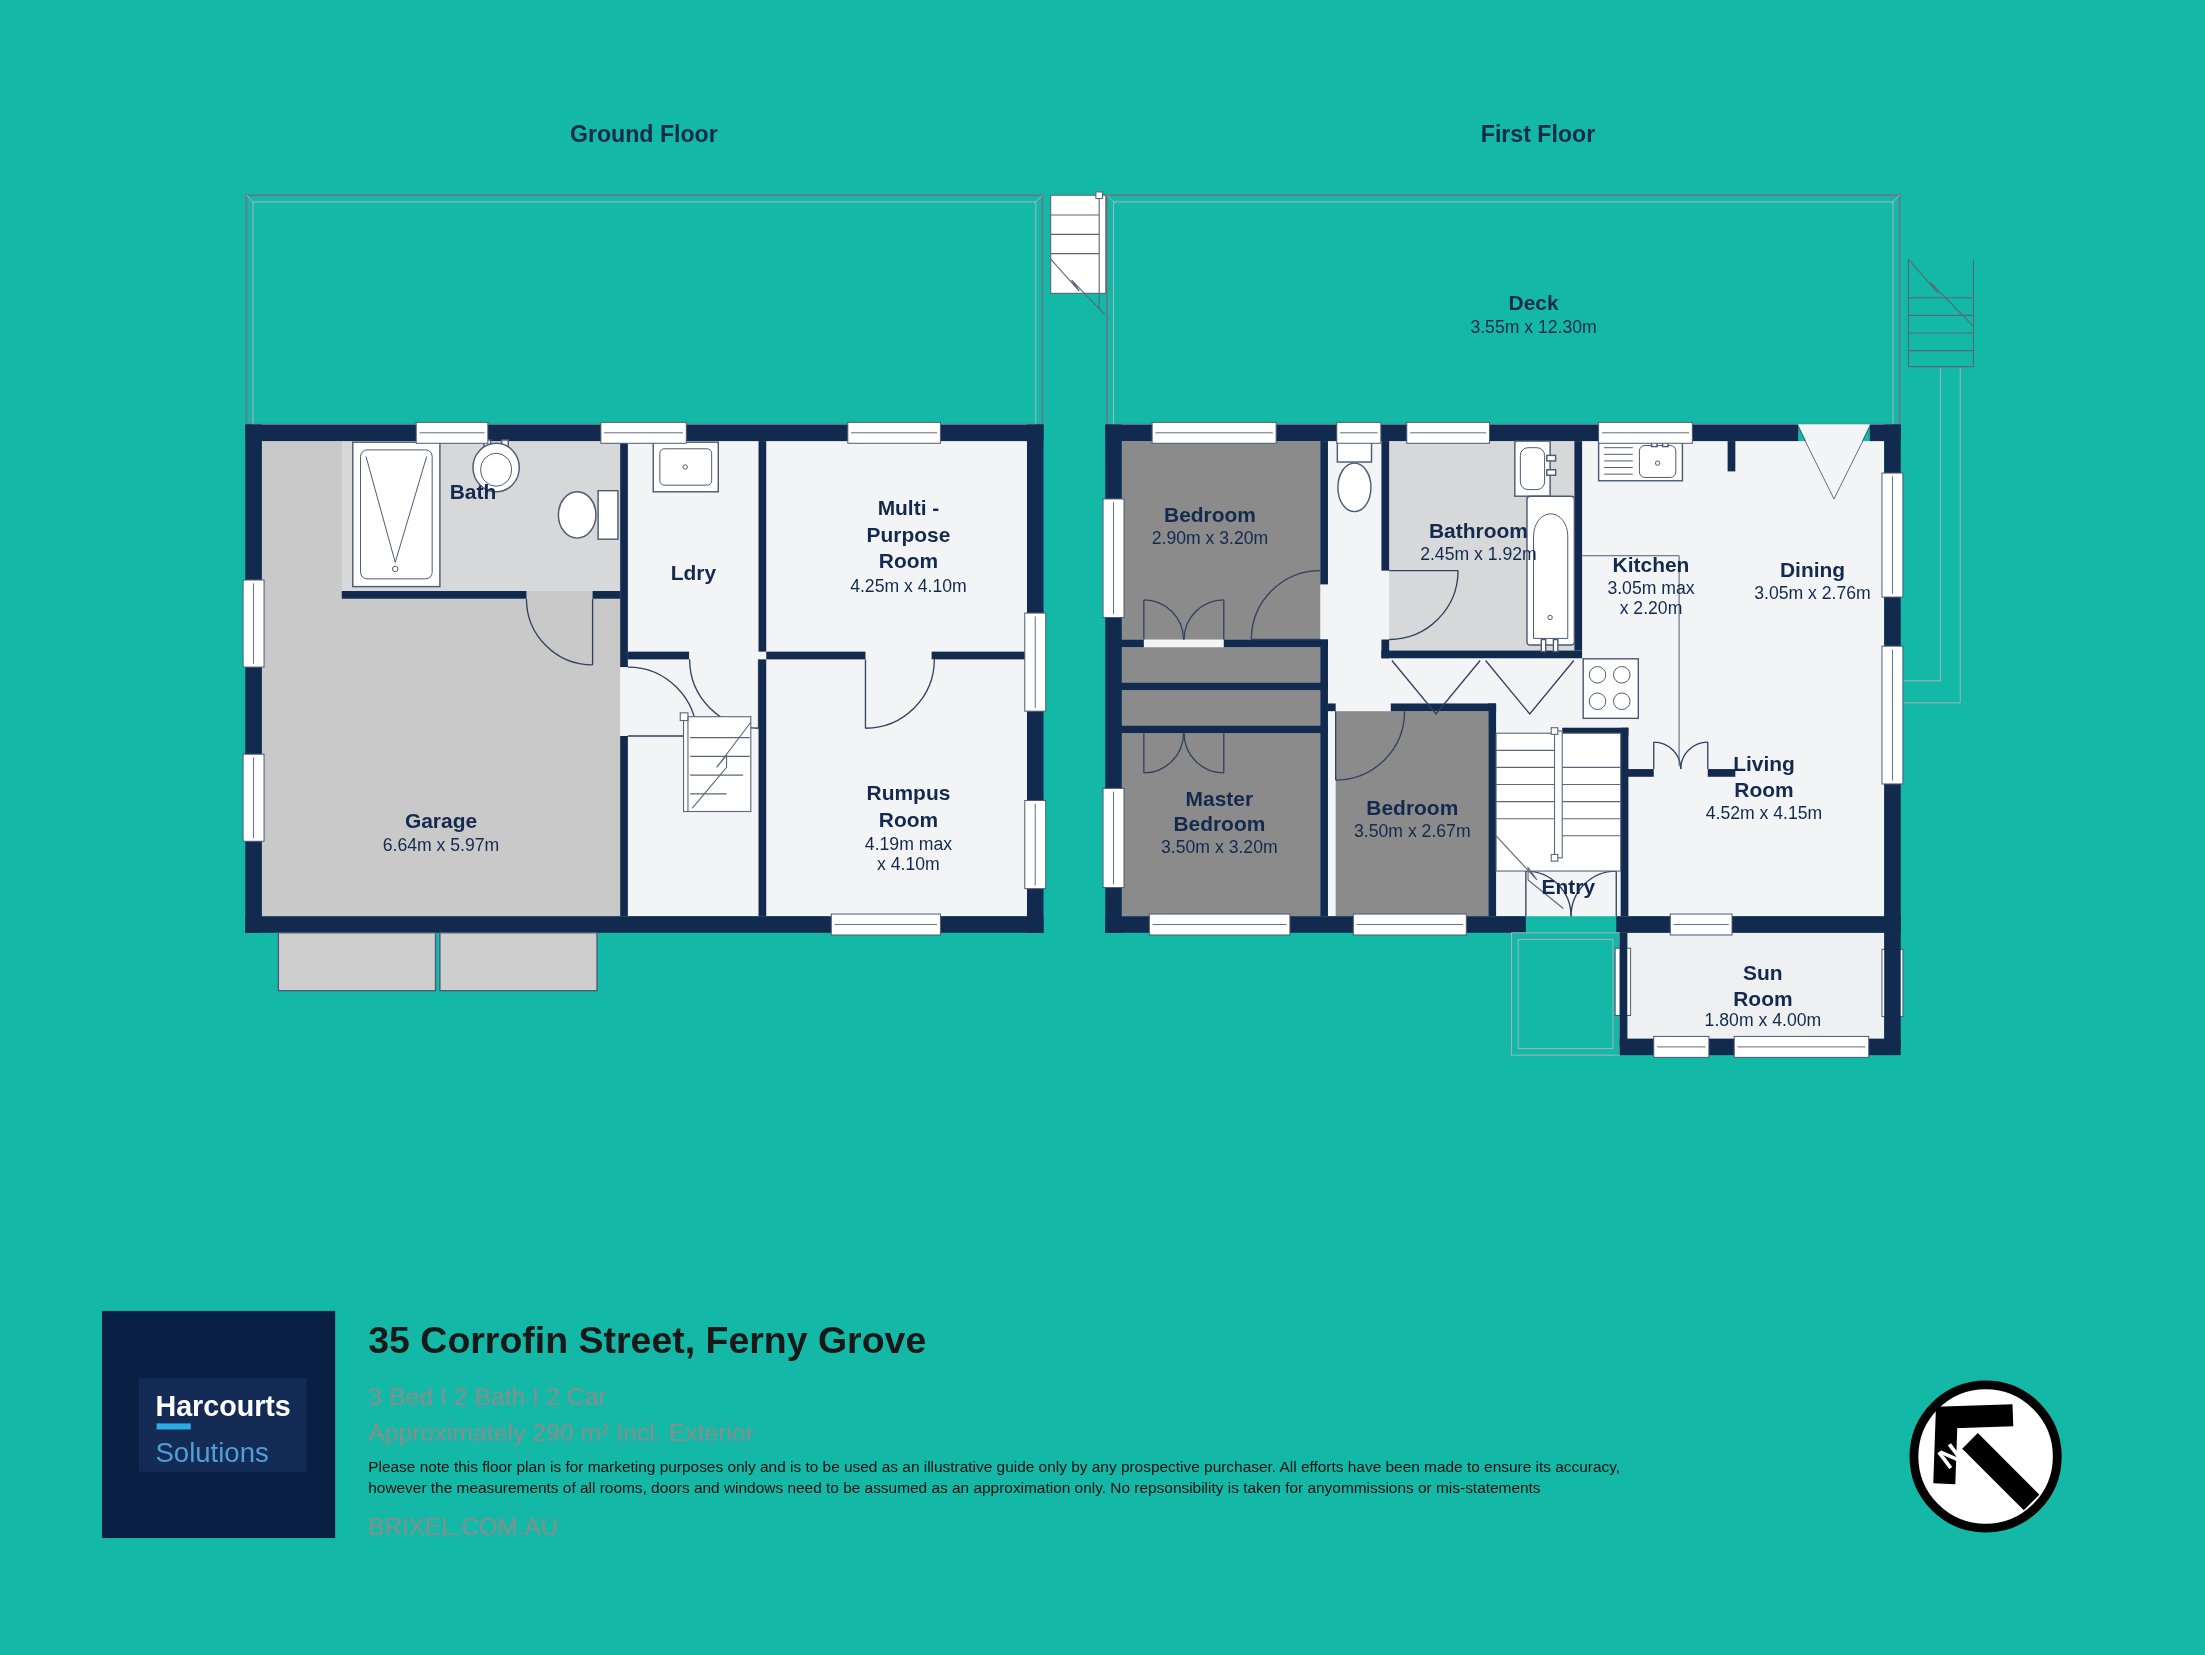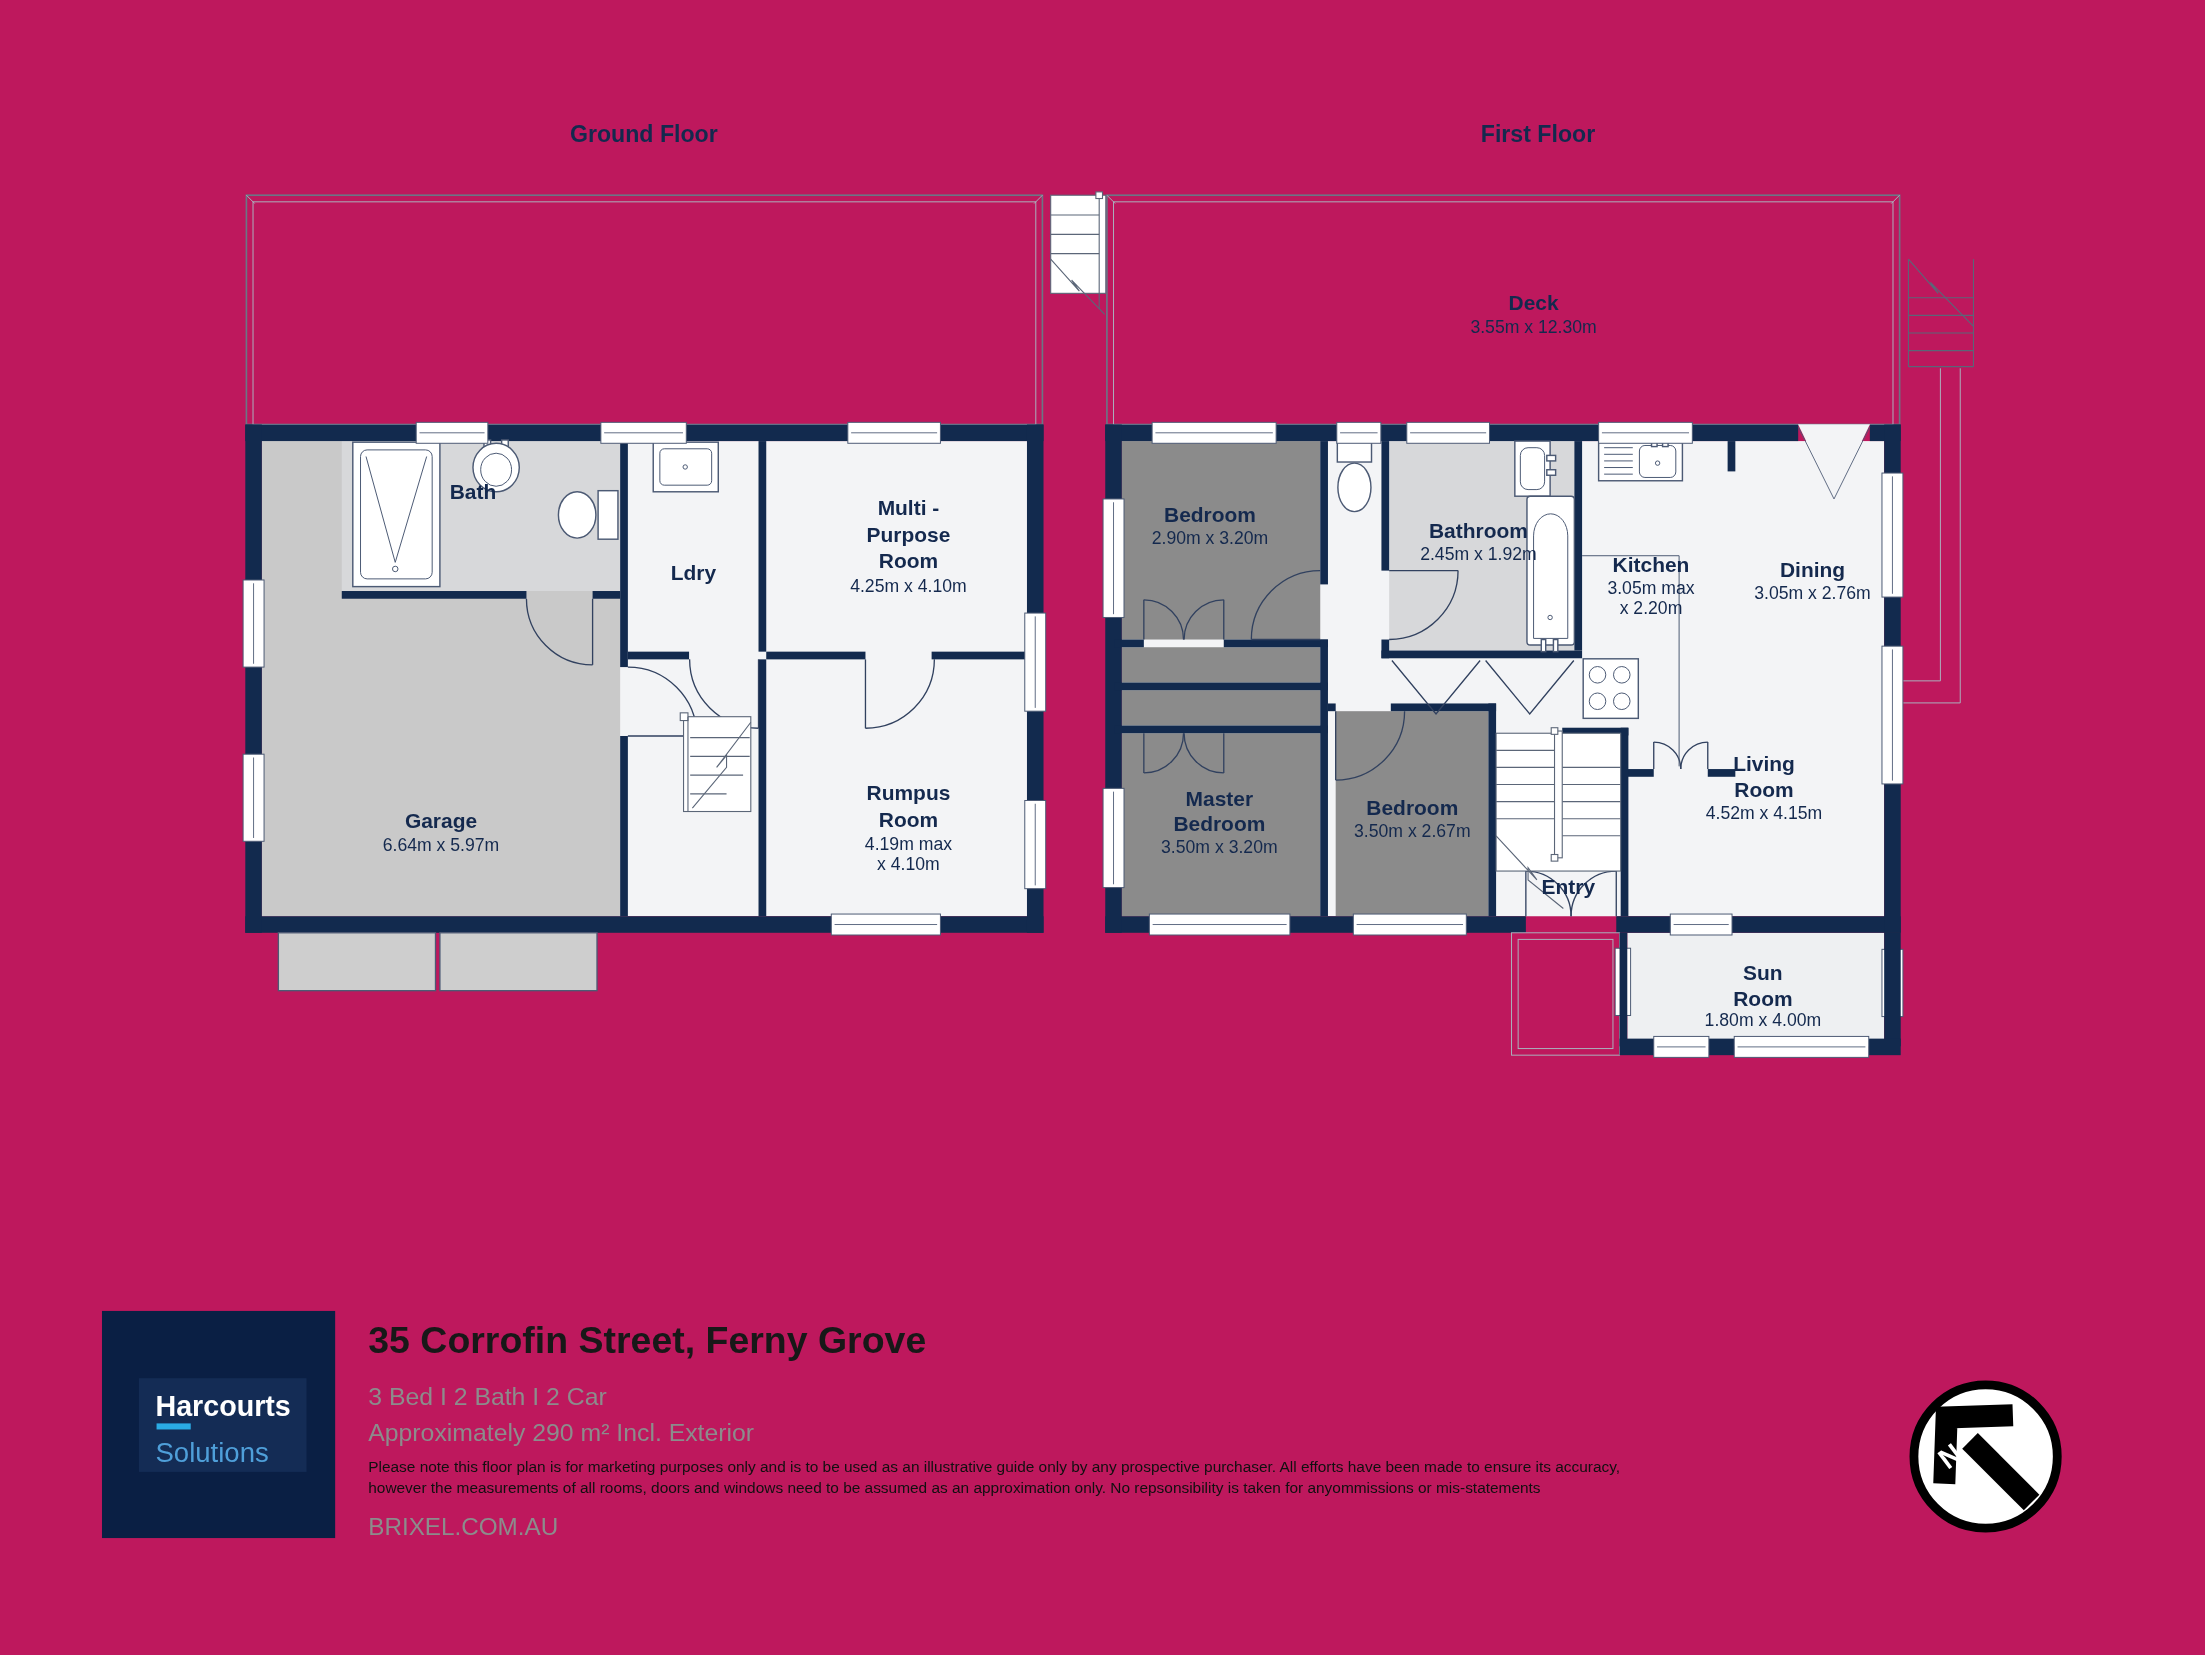--- a/index.html
+++ b/index.html
@@ -1,16 +1,16 @@
 <!DOCTYPE html>
 <html style="font-size:8.8px"><head>
 <meta charset="utf-8">
 <style>
   html,body{margin:0;padding:0;background:#ffffff}
-  #canvas{position:relative;width:2205px;height:1655px;background:#be185d;overflow:hidden}
+  #canvas{position:relative;width:2205px;height:1655px;background:#14b8a6;overflow:hidden}
   svg{display:block}
   text{font-family:"Liberation Sans",sans-serif}
   .wall{fill:#122a4e}
   .deckline{fill:none;stroke:#6b7585;stroke-width:3}
   .deckline2{fill:none;stroke:#aab1bd;stroke-width:1.8}
   .fix{fill:#ffffff;stroke:#4c5a74;stroke-width:2.6}
   .fixthin{fill:none;stroke:#4c5a74;stroke-width:1.8}
   .door{fill:none;stroke:#31415f;stroke-width:2.4}
   .win{fill:#ffffff;stroke:#4c5a74;stroke-width:1.8}
   .winl{stroke:#4c5a74;stroke-width:1.6}

